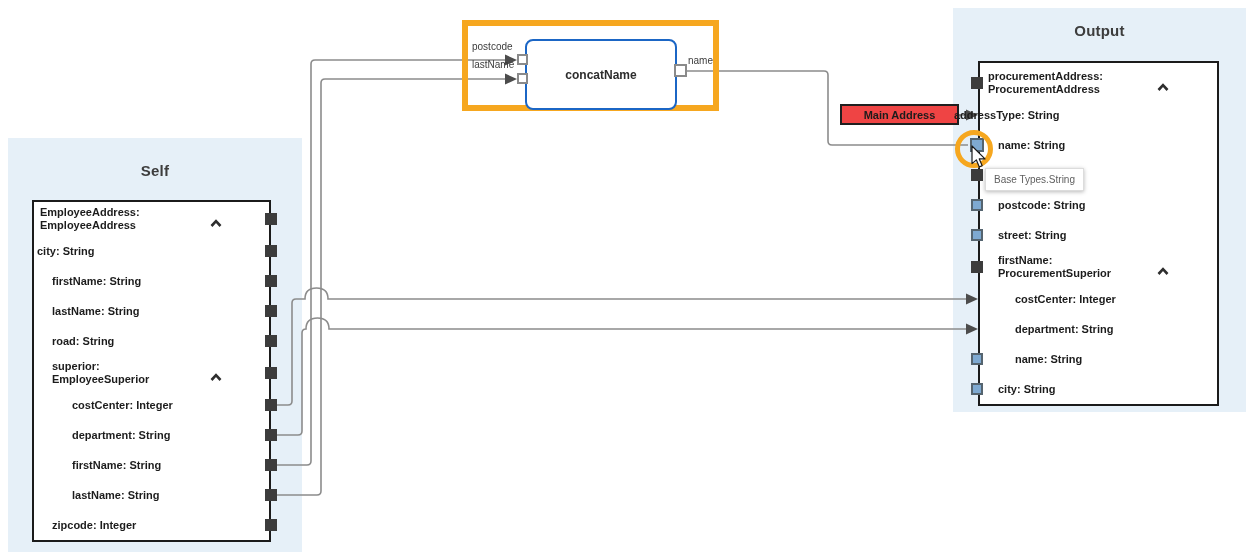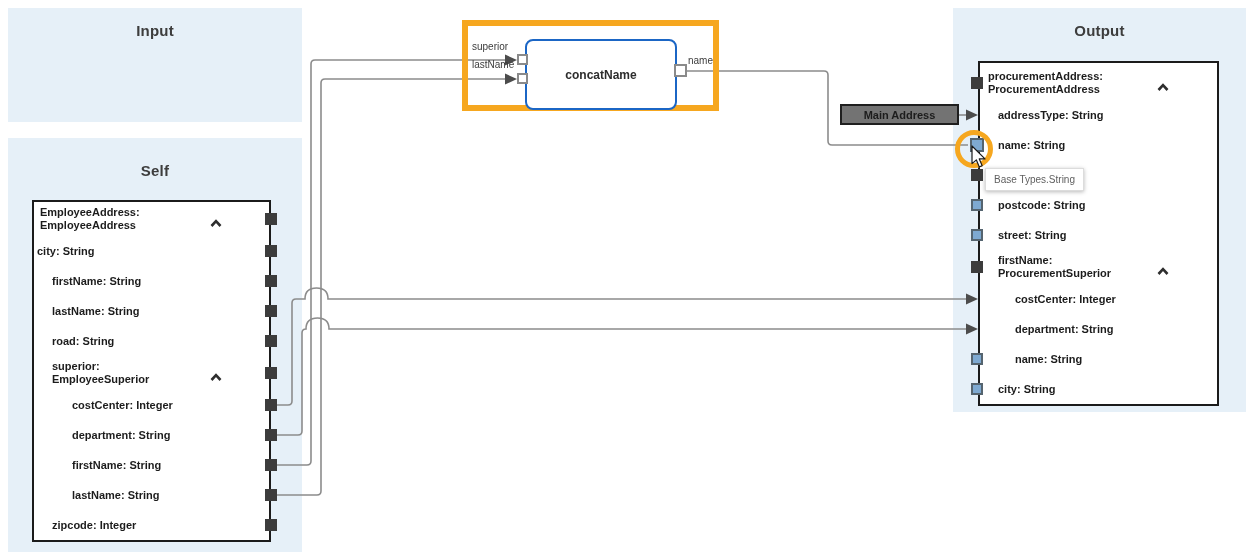--- a/index.html
+++ b/index.html
@@ -35,44 +35,41 @@
   }
   #fn-box .fn-label{font-size:12px;font-weight:bold;color:#2d2d2d;}
   .fn-port{
     position:absolute;background:#fff;border:2px solid #8a8a8a;box-sizing:border-box;z-index:5;
   }
   .fn-port-label{
     position:absolute;font-size:10px;color:#3c3c3c;z-index:5;white-space:nowrap;
   }
   #constant-box{
     position:absolute;left:840px;top:104px;width:119px;height:21px;
-    background:#737373;border:2px solid #1f1f1f;box-sizing:border-box;z-index:4;
+    background:#ef4444;border:2px solid #1f1f1f;box-sizing:border-box;z-index:4;
     display:flex;align-items:center;justify-content:center;
     font-size:11px;font-weight:bold;color:#1c1c1c;
   }
   #tooltip{
     position:absolute;left:985px;top:168px;height:23px;min-width:95px;
     background:#fff;border:1px solid #dcdcdc;box-shadow:0 1px 4px rgba(0,0,0,.28);
     box-sizing:border-box;z-index:7;display:flex;align-items:center;
     padding:0 8px;font-size:10px;color:#5f5f5f;white-space:nowrap;
   }
   #highlight-ring{
     position:absolute;left:955px;top:130px;width:38px;height:38px;
     border:5px solid #f6a71f;border-radius:50%;box-sizing:border-box;z-index:8;
   }
   #cursor{position:absolute;left:971px;top:145px;z-index:9;}
 </style>
 </head>
 <body>
 
 <div id="canvas">
 
-  <div class="panel" style="left:8px;top:8px;width:294px;height:114px;">
-    <div class="panel-title" style="top:14px;">Input</div>
-  </div>
   <div class="panel" style="left:8px;top:138px;width:294px;height:414px;">
     <div class="panel-title" style="top:24px;">Self</div>
   </div>
   <div class="panel" style="left:953px;top:8px;width:293px;height:404px;">
     <div class="panel-title" style="top:14px;">Output</div>
   </div>
 
   <svg id="connections" width="1249" height="552">
       <path d="M277,465 H307 Q311,465 311,461 V64 Q311,60 315,60 H505" fill="none" stroke="#8c8c8c" stroke-width="1.6"></path>
       <polygon points="517,60 505,54.5 505,65.5" fill="#4c4c4c"></polygon>
@@ -87,21 +84,21 @@
       <polygon points="978,115 966,109.5 966,120.5" fill="#4c4c4c"></polygon>
     </svg>
 
   <div id="fn-frame"></div>
   <div id="fn-box">
     <span class="fn-label">concatName</span>
   </div>
   <div class="fn-port" style="left:517px;top:54px;width:11px;height:11px;"></div>
   <div class="fn-port" style="left:517px;top:73px;width:11px;height:11px;"></div>
   <div class="fn-port" style="left:674px;top:64px;width:13px;height:13px;"></div>
-  <span class="fn-port-label" style="left:472px;top:41px;">superior</span>
+  <span class="fn-port-label" style="left:472px;top:41px;">postcode</span>
   <span class="fn-port-label" style="left:472px;top:59px;">lastName</span>
   <span class="fn-port-label" style="left:688px;top:55px;">name</span>
 
   <div id="constant-box">
     <span>Main Address</span>
   </div>
 
   <div class="tree-box" style="left:32px;top:200px;width:239px;height:342px;"></div>
   <div class="tree-box" style="left:978px;top:61px;width:241px;height:345px;"></div>
   <div id="self-rows">
@@ -136,21 +133,21 @@
       <div class="tree-row" style="left: 34px; top: 510px; width: 235px; height: 30px; padding-left: 18px;"><span>zipcode: Integer</span></div>
       <div class="port dark" style="left: 265px; top: 519px;"></div>
     </div>
   <div id="output-rows">
       <div class="tree-row" style="left: 980px; top: 66px; width: 237px; height: 34px; padding-left: 8px;"><span>procurementAddress:
 ProcurementAddress</span></div>
       <div class="chevron" style="left: 1157px; top: 78px;"><svg width="12" height="9" viewBox="0 0 12 9">
           <path d="M1.5 7 L6 2.2 L10.5 7" fill="none" stroke="#2e2e2e" stroke-width="2.6"></path>
         </svg></div>
       <div class="port dark" style="left: 971px; top: 77px;"></div>
-      <div class="tree-row" style="left: 980px; top: 100px; width: 237px; height: 30px; padding-left: 18px;"><span>addressType: String</span></div>
+      <div class="tree-row" style="left: 936px; top: 100px; width: 237px; height: 30px; padding-left: 18px;"><span>addressType: String</span></div>
       <div class="tree-row bold" style="left: 980px; top: 130px; width: 237px; height: 30px; padding-left: 18px;"><span>name: String</span></div>
       <div class="port blue hl" style="left: 970px; top: 138px;"></div>
       <div class="tree-row" style="left: 980px; top: 160px; width: 237px; height: 30px; padding-left: 18px;"><span></span></div>
       <div class="port dark" style="left: 971px; top: 169px;"></div>
       <div class="tree-row" style="left: 980px; top: 190px; width: 237px; height: 30px; padding-left: 18px;"><span>postcode: String</span></div>
       <div class="port blue" style="left: 971px; top: 199px;"></div>
       <div class="tree-row" style="left: 980px; top: 220px; width: 237px; height: 30px; padding-left: 18px;"><span>street: String</span></div>
       <div class="port blue" style="left: 971px; top: 229px;"></div>
       <div class="tree-row" style="left: 980px; top: 250px; width: 237px; height: 34px; padding-left: 18px;"><span>firstName:
 ProcurementSuperior</span></div>

